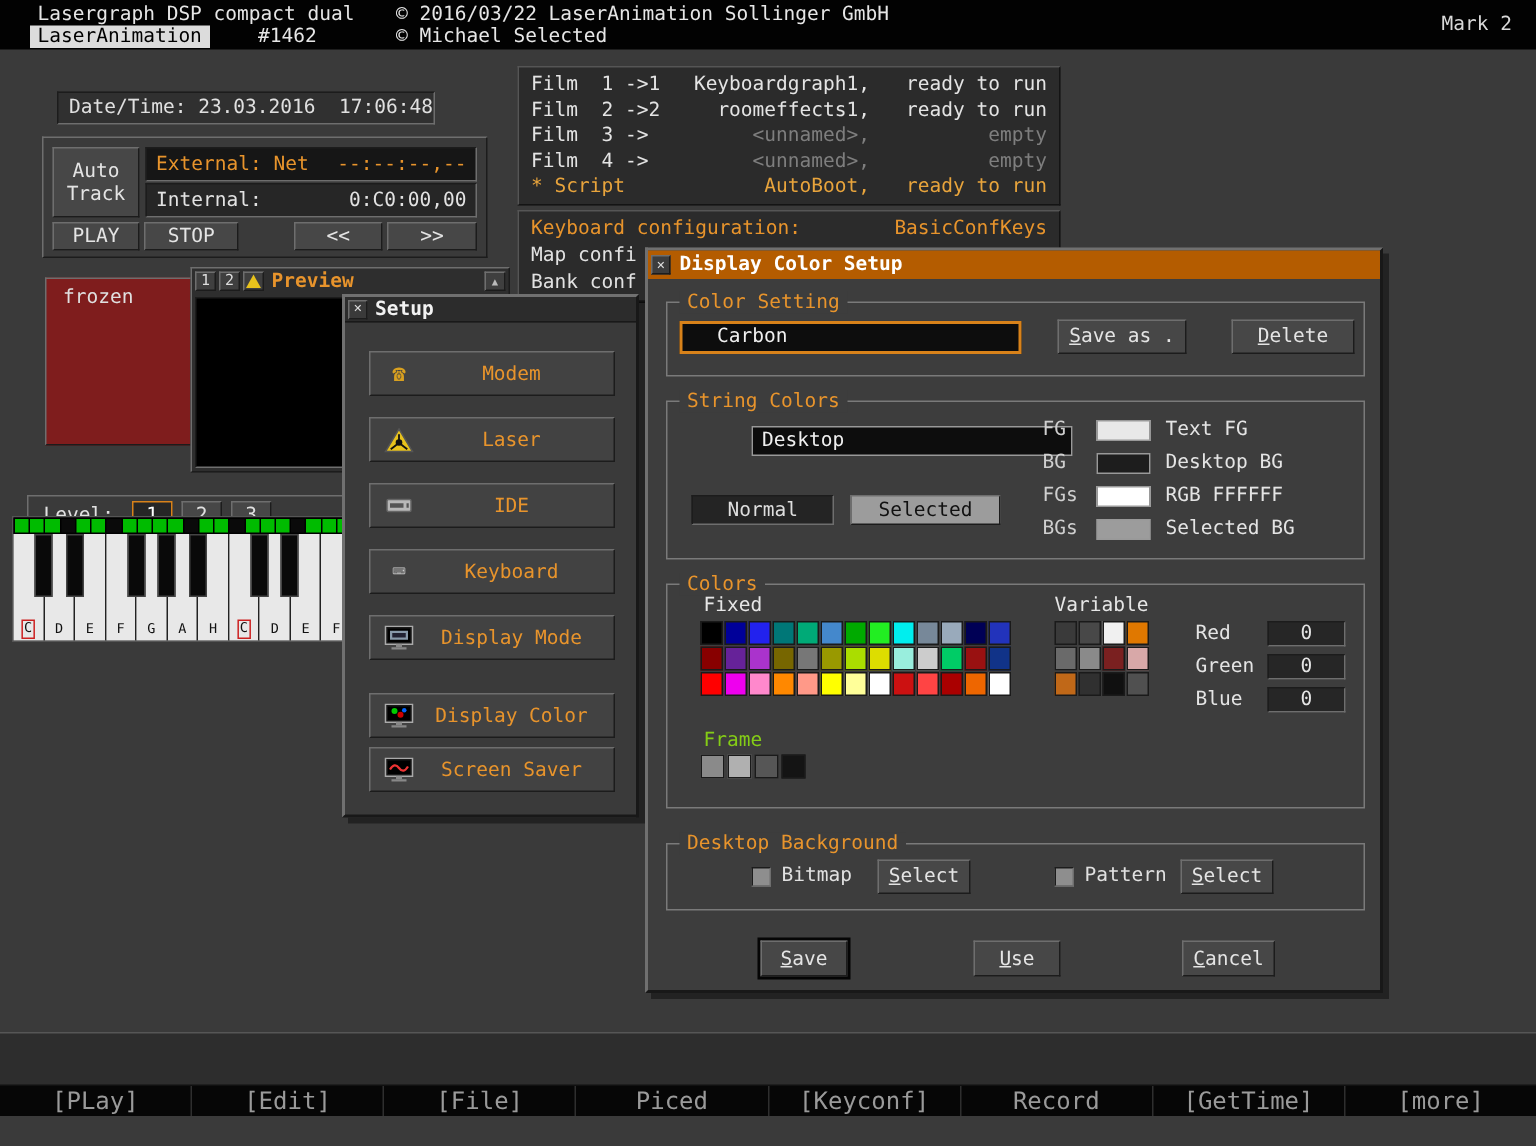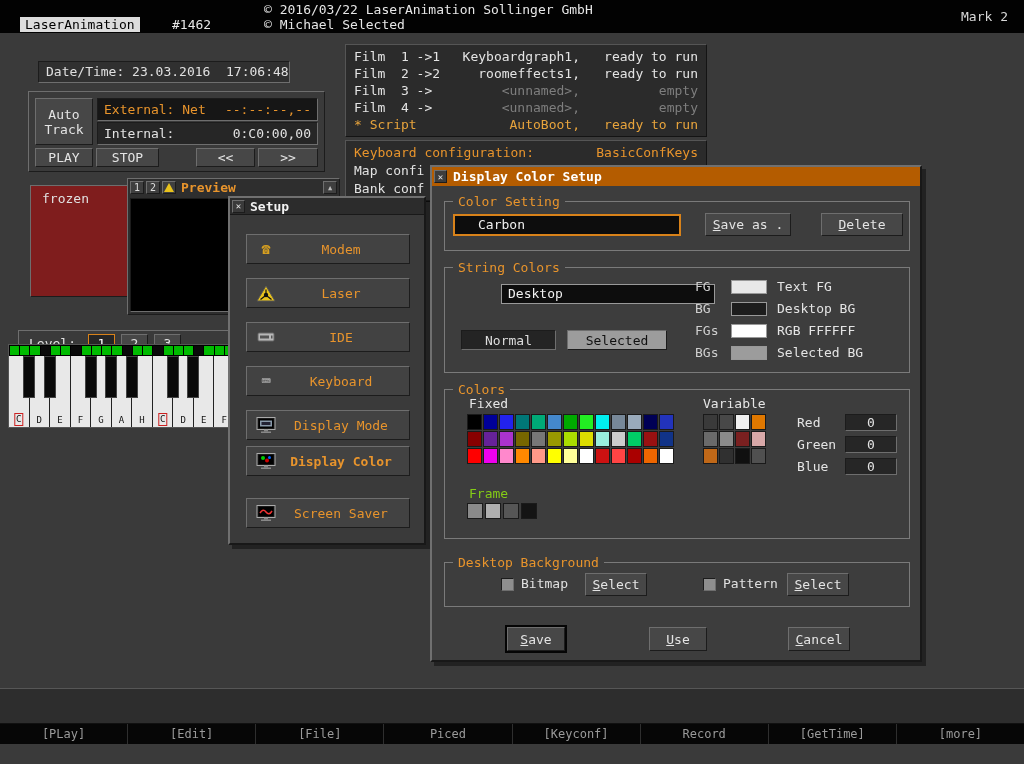--- a/index.html
+++ b/index.html
@@ -162,28 +162,29 @@
   #lbl-pattern { left:278px; top:13px; }
   #btn-select2 { left:342px; top:10px; width:62px; height:23px; }
   #btn-save   { position:absolute; left:75px;  top:460px; width:58px; height:24px; box-shadow:0 0 0 2px #050505; }
   #btn-use    { position:absolute; left:217px; top:460px; width:58px; height:24px; }
   #btn-cancel { position:absolute; left:356px; top:460px; width:62px; height:24px; }
 
   
   #bottomstrip { position:absolute; left:0; top:688px; width:1024px; height:36px; background:#2d2d2d;
     border-top:1px solid #565656; border-bottom:1px solid #101010; }
   #fkeybar { position:absolute; left:0; top:724px; width:1024px; height:20px; background:#060606; display:flex; }
-  .fkey { flex:1; text-align:center; line-height:20px; color:#9a9a9a; font-size:12px;
+  .fkey { flex:1; text-align:center; line-height:20px; color:#9a9a9a; font-size:16px;
     border-right:1px solid #2e2e2e; }
   .fkey:last-child { border-right:none; }
 </style>
 </head>
 <body>
 
 <div id="topbar">
+  <span class="t-product">Lasergraph DSP compact dual</span>
   <span class="t-copy1">© 2016/03/22 LaserAnimation Sollinger GmbH</span>
   <span class="t-brand">LaserAnimation</span>
   <span class="t-serial">#1462</span>
   <span class="t-copy2">© Michael Selected</span>
   <span class="t-mark">Mark 2</span>
 </div>
 
 <div id="datetime" class="sunken">Date/Time: 23.03.2016  17:06:48</div>
 
 <div id="transport" class="raised">
@@ -366,21 +367,21 @@
           <rect x="1" y="0.5" width="18" height="12" fill="#1a1a1a" stroke="#aaa"></rect>
           <rect x="2.5" y="2" width="15" height="9" fill="#000"></rect>
           <rect x="4" y="3.5" width="12" height="6" fill="#8899aa"></rect>
           <rect x="5.5" y="5" width="9" height="3" fill="#222233"></rect>
           <rect x="8" y="12.5" width="4" height="2" fill="#888"></rect>
           <rect x="5" y="14.5" width="10" height="1.5" fill="#888"></rect>
         </svg>
       </span>
       <span class="si-label">Display Mode</span>
     </div>
-    <div class="setup-item" style="top: 248px; font-weight: bold;">
+    <div class="setup-item" style="top: 264px;">
       <span class="si-icon">
         <svg width="20" height="17" viewBox="0 0 20 17">
           <rect x="1" y="0.5" width="18" height="12" fill="#1a1a1a" stroke="#aaa"></rect>
           <rect x="2.5" y="2" width="15" height="9" fill="#000"></rect>
           <circle cx="7" cy="5" r="2" fill="#00cc00"></circle>
           <circle cx="11" cy="7.5" r="2" fill="#cc0000"></circle>
           <circle cx="13.5" cy="4.5" r="1.5" fill="#0066ff"></circle>
           <rect x="8" y="12.5" width="4" height="2" fill="#888"></rect>
           <rect x="5" y="14.5" width="10" height="1.5" fill="#888"></rect>
         </svg>

